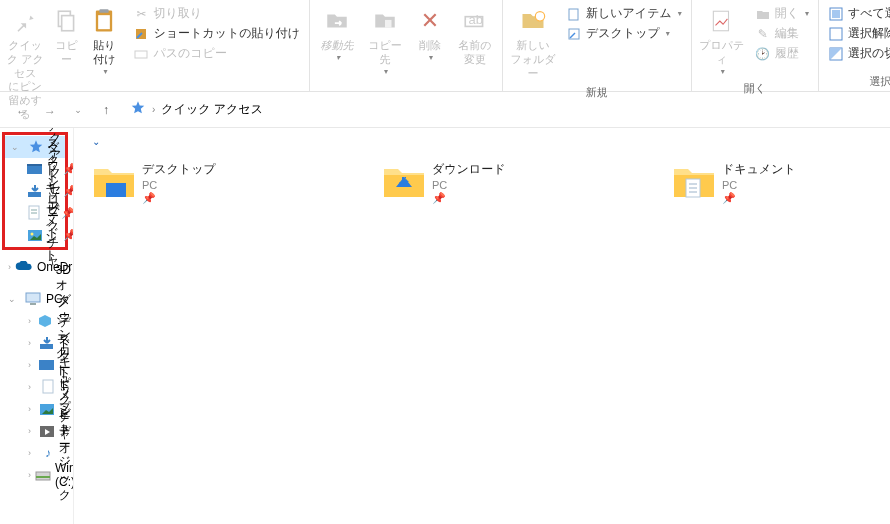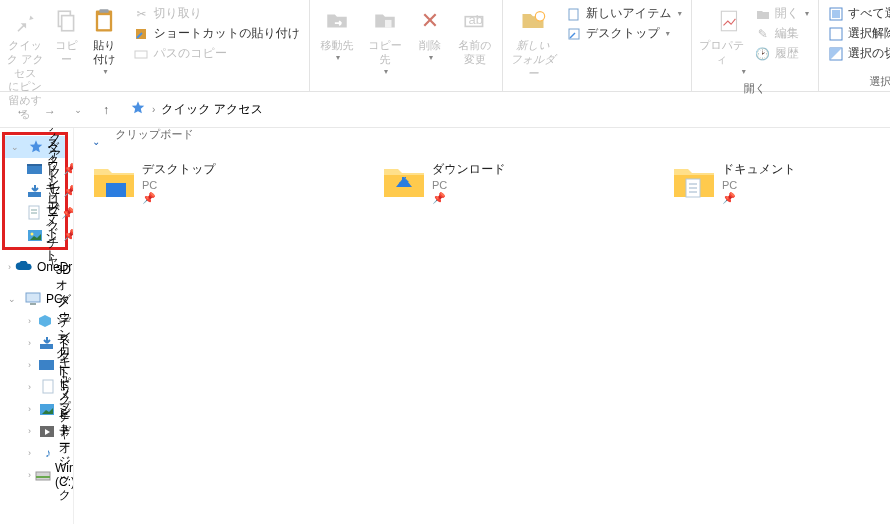--- a/index.html
+++ b/index.html
@@ -106,26 +106,25 @@
         <div class="ribbon-sub-item disabled">
           <span class="si">
               <svg width="14" height="14">
                 <rect x="1" y="4" width="12" height="7" fill="none" stroke="#cfcfcf"></rect>
               </svg>
             </span>
           <span>パスのコピー</span>
         </div>
       </div>
     </div>
-    <div class="ribbon-group-label">クリップボード</div>
   </div>
 
   <div class="ribbon-group">
     <div class="ribbon-group-body">
-      <div class="ribbon-btn-lg disabled" style="width:44px;">
+      <div class="ribbon-btn-lg disabled" style="width:44px;font-style:italic;">
         <span class="icon">
             <svg width="26" height="26" viewBox="0 0 24 24">
               <path fill="#cfcfcf" d="M3 6h7l2 2h9v10H3z"></path>
               <path d="M10 14h6m0 0l-2-2m2 2l-2 2" stroke="#fff" stroke-width="1.5" fill="none"></path>
             </svg>
           </span>
         <span class="lbl">移動先</span>
         <span class="drop">▾</span>
       </div>
       <div class="ribbon-btn-lg disabled" style="width:44px;">
@@ -152,21 +151,21 @@
               <text x="6" y="15" font-size="8" fill="#cfcfcf">ab</text>
             </svg>
           </span>
         <span class="lbl">名前の<br>変更</span>
       </div>
     </div>
   </div>
 
   <div class="ribbon-group">
     <div class="ribbon-group-body">
-      <div class="ribbon-btn-lg disabled" style="width:50px;font-style:italic;">
+      <div class="ribbon-btn-lg disabled" style="width:50px;">
         <span class="icon">
             <svg width="28" height="28" viewBox="0 0 24 24">
               <path fill="#e8c77a" d="M3 6h7l2 2h9v10H3z"></path>
               <circle cx="18" cy="8" r="4" fill="#fff" stroke="#ffb84d"></circle>
             </svg>
           </span>
         <span class="lbl">新しい<br>フォルダー</span>
       </div>
       <div class="ribbon-sub">
         <div class="ribbon-sub-item">
@@ -183,25 +182,26 @@
               <svg width="14" height="14">
                 <rect x="2" y="2" width="10" height="10" fill="none" stroke="#7aa3cf"></rect>
                 <path d="M3 11L8 6" stroke="#4a90e2" stroke-width="1.5"></path>
               </svg>
             </span>
           <span>デスクトップ</span>
           <span class="drop">▾</span>
         </div>
       </div>
     </div>
+    <div class="ribbon-group-label">新規</div>
   </div>
 
   <div class="ribbon-group">
     <div class="ribbon-group-body">
-      <div class="ribbon-btn-lg disabled" style="width:50px;align-items:flex-end;">
+      <div class="ribbon-btn-lg disabled" style="width:50px;">
         <span class="icon">
             <svg width="26" height="26" viewBox="0 0 24 24">
               <rect x="4" y="3" width="14" height="18" fill="#fff" stroke="#cfcfcf"></rect>
               <path d="M6 16l4-4 3 3 4-5" stroke="#d66" fill="none"></path>
             </svg>
           </span>
         <span class="lbl">プロパティ</span>
         <span class="drop">▾</span>
       </div>
       <div class="ribbon-sub">

